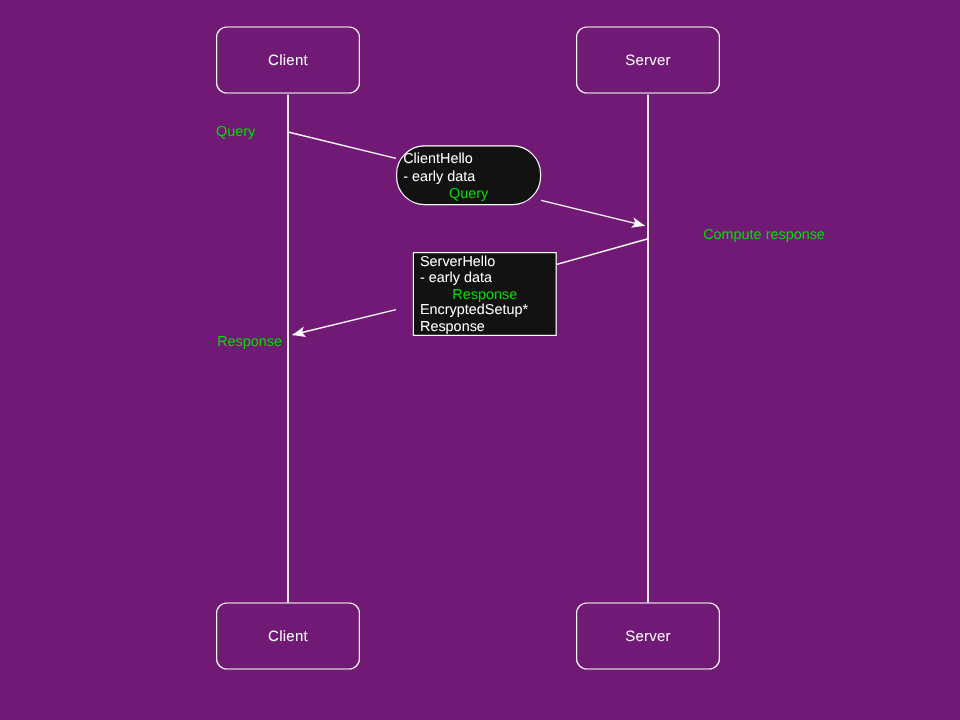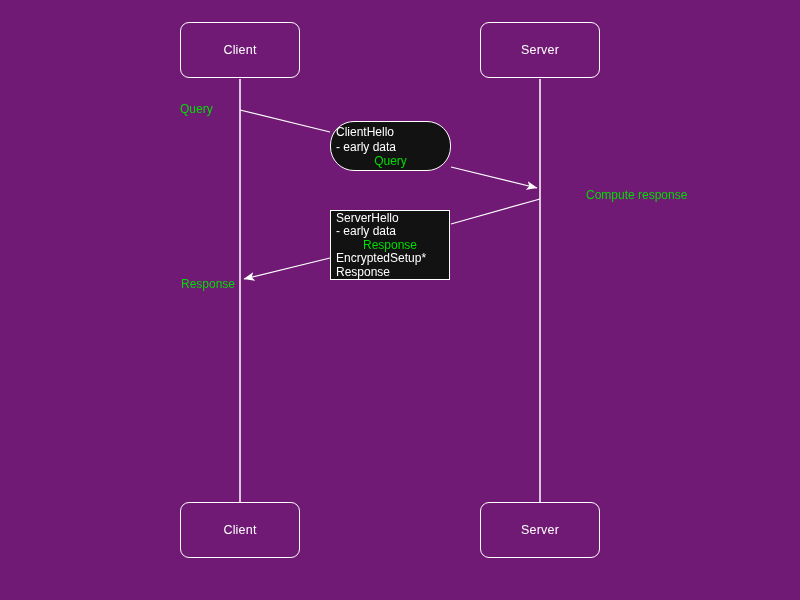--- a/index.html
+++ b/index.html
@@ -62,21 +62,21 @@
   <div class="note green" style="left:180px;top:102px;">Query</div>
   <div class="note green" style="left:542px;top:188px;margin-left:44px;">Compute response</div>
   <div class="note green" style="left:181px;top:277px;">Response</div>
 
   <div class="msgbox msgbox--a" style="left:330px;top:121px;width:121px;height:50px;">
     <div class="ln">ClientHello</div>
     <div class="ln">- early data</div>
     <div class="ln green">Query</div>
   </div>
 
-  <div class="msgbox msgbox--b" style="left:330px;top:210px;width:120px;height:70px;">
+  <div class="msgbox msgbox--b" style="left:344px;top:210px;width:120px;height:70px;">
     <div class="ln">ServerHello</div>
     <div class="ln">- early data</div>
     <div class="ln green">Response</div>
     <div class="ln">EncryptedSetup*</div>
     <div class="ln">Response</div>
   </div>
 
 </div>
 
 </body></html>

